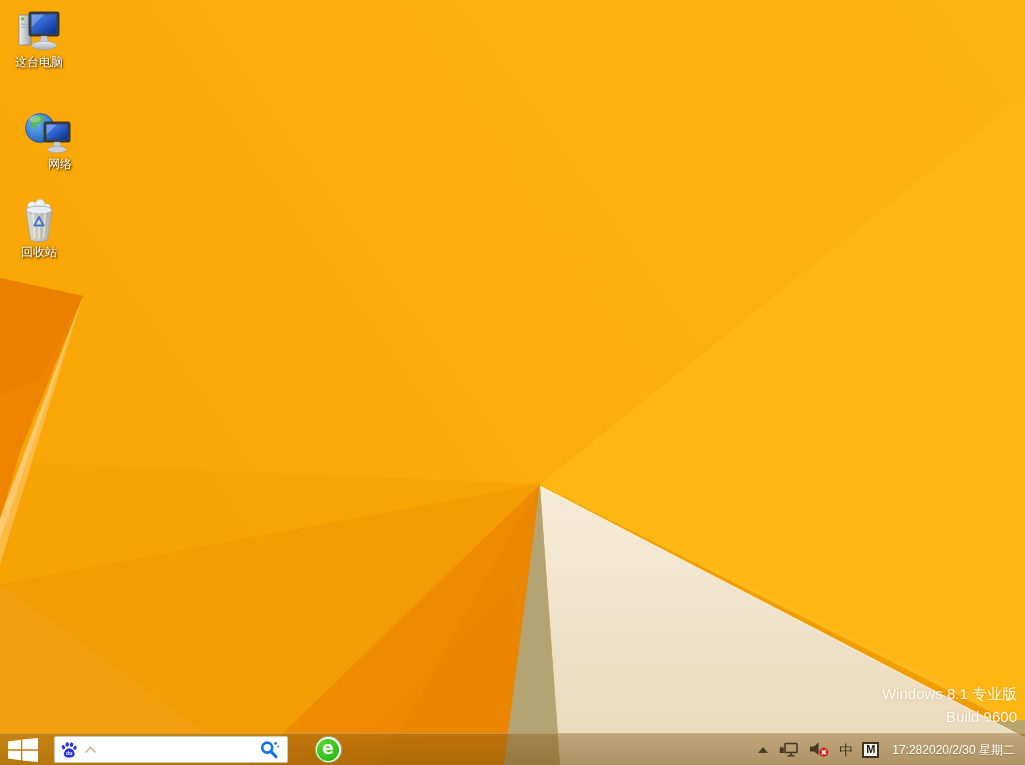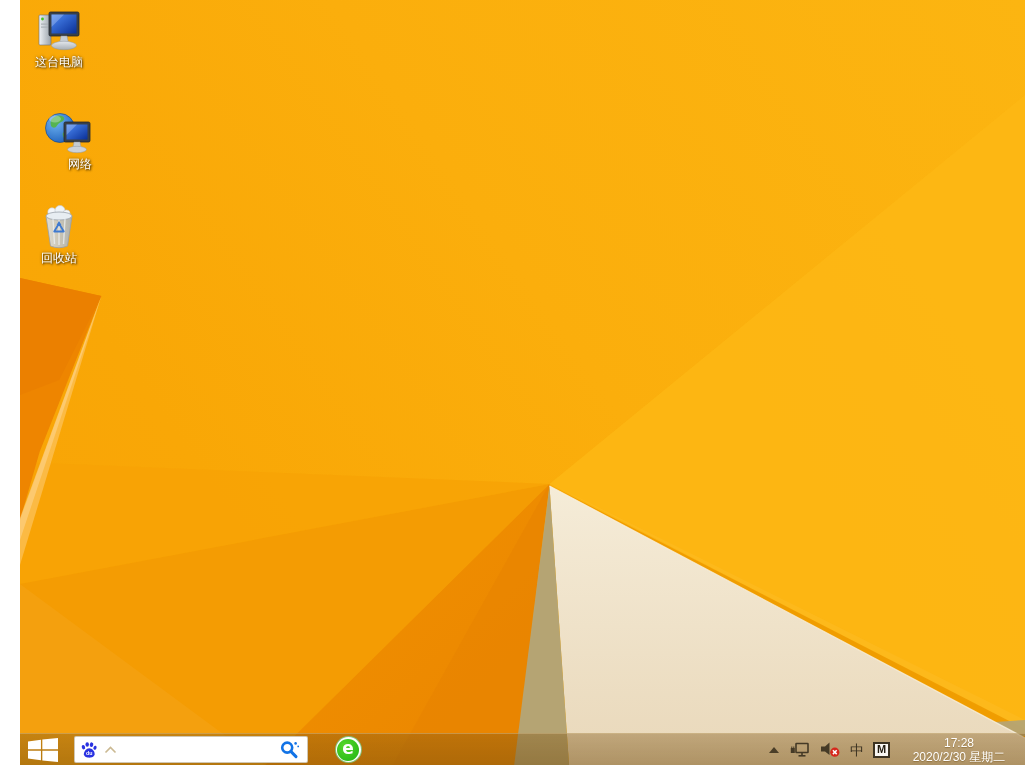--- a/index.html
+++ b/index.html
@@ -4,33 +4,32 @@
 <style>
   html,body{margin:0;padding:0;}
   body{
     width:1025px;height:765px;overflow:hidden;position:relative;
     font-family:"Liberation Sans","DejaVu Sans",sans-serif;
     -webkit-font-smoothing:antialiased;
   }
   #desktop{
     position:absolute;inset:0;
     background:linear-gradient(235deg,#fcb511 0%,#fbae0c 45%,#f9a706 75%,#f8a306 100%);
-    margin-left:20px;
   }
   #wallpaper{position:absolute;inset:0;width:100%;height:100%;display:block;}
 
   
   .desk-icon{
     position:absolute;left:6px;width:66px;
     display:flex;flex-direction:column;align-items:center;
     cursor:default;
   }
   .desk-icon.pos-0{top:6px;}
   .desk-icon.pos-1{top:108px;align-items:flex-end;}
-  .desk-icon.pos-2{top:202px;justify-content:center;}
+  .desk-icon.pos-2{top:196px;justify-content:center;}
   .desk-icon .glyph{width:48px;height:48px;}
   .desk-icon .label{
     margin-top:2px;font-size:12px;line-height:13px;color:var(--text-white,#fff);
     text-shadow:1px 1px 2px rgba(40,25,0,.85),0 0 3px rgba(40,25,0,.6);
     text-align:center;white-space:nowrap;
   }
 
   
   .watermark{
     position:absolute;right:8px;bottom:37px;text-align:right;
@@ -82,21 +81,21 @@
     width:0;height:0;border-left:5px solid transparent;border-right:5px solid transparent;
     border-bottom:6px solid #4a3e28;margin-right:2px;
   }
   .ime-lang{font-size:14px;color:#3c3322;line-height:1;}
   .ime-mode{
     width:17px;height:16px;border:2px solid #3c3322;background:rgba(255,255,255,.92);
     color:#221c10;font-weight:bold;font-size:11px;display:grid;place-items:center;
     box-sizing:border-box;line-height:1;
   }
   .clock{
-    display:flex;flex-direction:column;align-items:center;justify-content:center;
+    display:flex;flex-direction:row;align-items:center;justify-content:center;
     color:#fff;font-size:12px;line-height:14px;padding:0 4px;min-width:112px;
     text-shadow:0 1px 1px rgba(100,65,0,.4);
   }
 </style>
 </head>
 <body>
 
 <div id="desktop">
 
   <svg id="wallpaper" viewBox="0 0 1025 765" preserveAspectRatio="none" aria-hidden="true">
@@ -206,20 +205,24 @@
       <ellipse cx="24" cy="14" rx="13" ry="4" fill="#e7edf2" stroke="#9aa2ab" stroke-width="0.8"></ellipse>
       <line x1="18" y1="17" x2="19.5" y2="42" stroke="#f0f4f7" stroke-width="1.4" opacity="0.7"></line>
       <line x1="24" y1="18" x2="24" y2="43" stroke="#f0f4f7" stroke-width="1.4" opacity="0.7"></line>
       <line x1="30" y1="17" x2="28.5" y2="42" stroke="#f0f4f7" stroke-width="1.4" opacity="0.7"></line>
       <path d="M24,21.5 L28.8,29.5 L19.2,29.5 Z" fill="none" stroke="#3f7ad0" stroke-width="1.8" stroke-linejoin="round"></path>
       <polygon points="24,19 26.4,23 21.6,23" fill="#3f7ad0"></polygon>
     </svg>
     <span class="label">回收站</span>
   </div>
 
+  <div class="watermark">
+    <div>Windows 8.1 专业版</div>
+    <div>Build 9600</div>
+  </div>
 
   <div class="taskbar">
 
     <div class="start-btn" title="">
       <svg width="30" height="24" viewBox="0 0 88 70">
         <polygon points="0,10 38,5 38,33 0,33" fill="#fff"></polygon>
         <polygon points="42,4.5 88,0 88,33 42,33" fill="#fff"></polygon>
         <polygon points="0,37 38,37 38,65 0,60" fill="#fff"></polygon>
         <polygon points="42,37 88,37 88,70 42,65.5" fill="#fff"></polygon>
       </svg>

